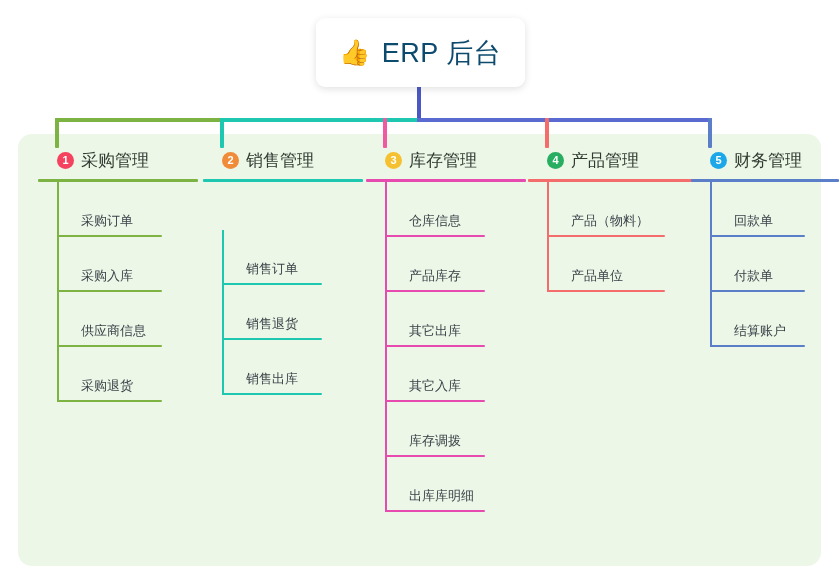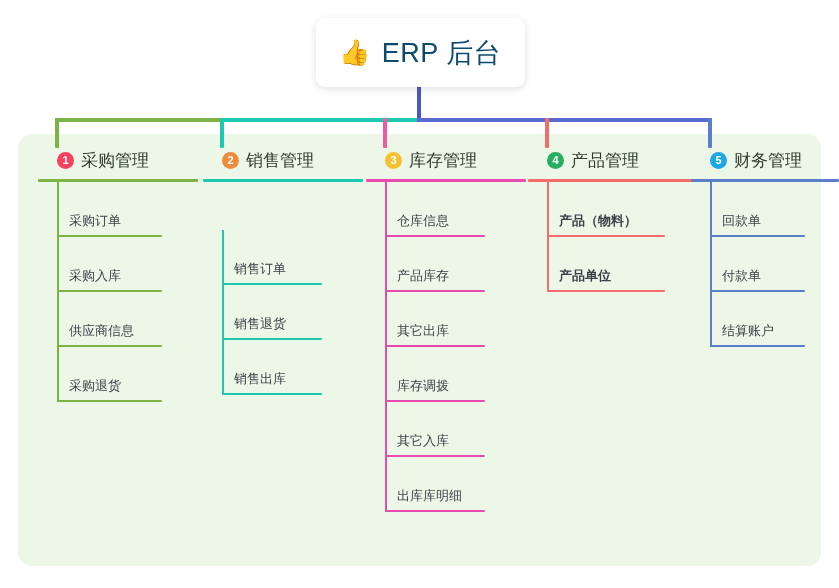--- a/index.html
+++ b/index.html
@@ -45,21 +45,21 @@
     color:#fff;font-size:11px;font-weight:bold;line-height:1;
     flex:0 0 auto;
   }
   .col-title{font-size:17px;color:#2f3b30;white-space:nowrap;}
   .head-rule{height:3px;margin-top:7px;border-radius:1px;}
 
   .items{position:relative;padding-left:19px;}
   .spine{position:absolute;left:19px;top:0;bottom:0;width:2px;}
   .item{position:relative;height:55px;}
   .item-label{
-    position:absolute;left:31px;bottom:7px;
+    position:absolute;left:43px;bottom:7px;
     font-size:13px;color:#3a4248;white-space:nowrap;
   }
   .item-rule{position:absolute;left:19px;bottom:0;height:2px;border-radius:1px;}
 </style>
 </head>
 <body>
 
 <div id="stage">
 
   <div class="panel"></div>
@@ -146,40 +146,40 @@
           </div>
           <div class="item">
             <span class="item-label">产品库存</span>
             <div class="item-rule" style="width: 100px; background: rgb(232, 75, 176);"></div>
           </div>
           <div class="item">
             <span class="item-label">其它出库</span>
             <div class="item-rule" style="width: 100px; background: rgb(232, 75, 176);"></div>
           </div>
           <div class="item">
+            <span class="item-label">其它入库</span>
+            <div class="item-rule" style="width: 100px; background: rgb(232, 75, 176);"></div>
+          </div>
+          <div class="item">
             <span class="item-label">库存调拨</span>
-            <div class="item-rule" style="width: 100px; background: rgb(232, 75, 176);"></div>
-          </div>
-          <div class="item">
-            <span class="item-label">其它入库</span>
             <div class="item-rule" style="width: 100px; background: rgb(232, 75, 176);"></div>
           </div>
           <div class="item">
             <span class="item-label">出库库明细</span>
             <div class="item-rule" style="width: 100px; background: rgb(232, 75, 176);"></div>
           </div>
         </div>
       </div>
       <div class="col" style="left: 528px; top: 148px;">
         <div class="col-head">
           <span class="badge" style="background: rgb(39, 174, 96);">4</span>
           <span class="col-title">产品管理</span>
         </div>
         <div class="head-rule" style="width: 170px; background: rgb(245, 108, 108);"></div>
-        <div class="items" style="padding-left: 0px; font-weight: bold;">
+        <div class="items" style="padding-left: 0px;">
           <div class="spine" style="left: 19px; background: rgb(245, 108, 108);"></div>
           <div class="item">
             <span class="item-label">产品（物料）</span>
             <div class="item-rule" style="width: 118px; background: rgb(245, 108, 108);"></div>
           </div>
           <div class="item">
             <span class="item-label">产品单位</span>
             <div class="item-rule" style="width: 118px; background: rgb(245, 108, 108);"></div>
           </div>
         </div>

